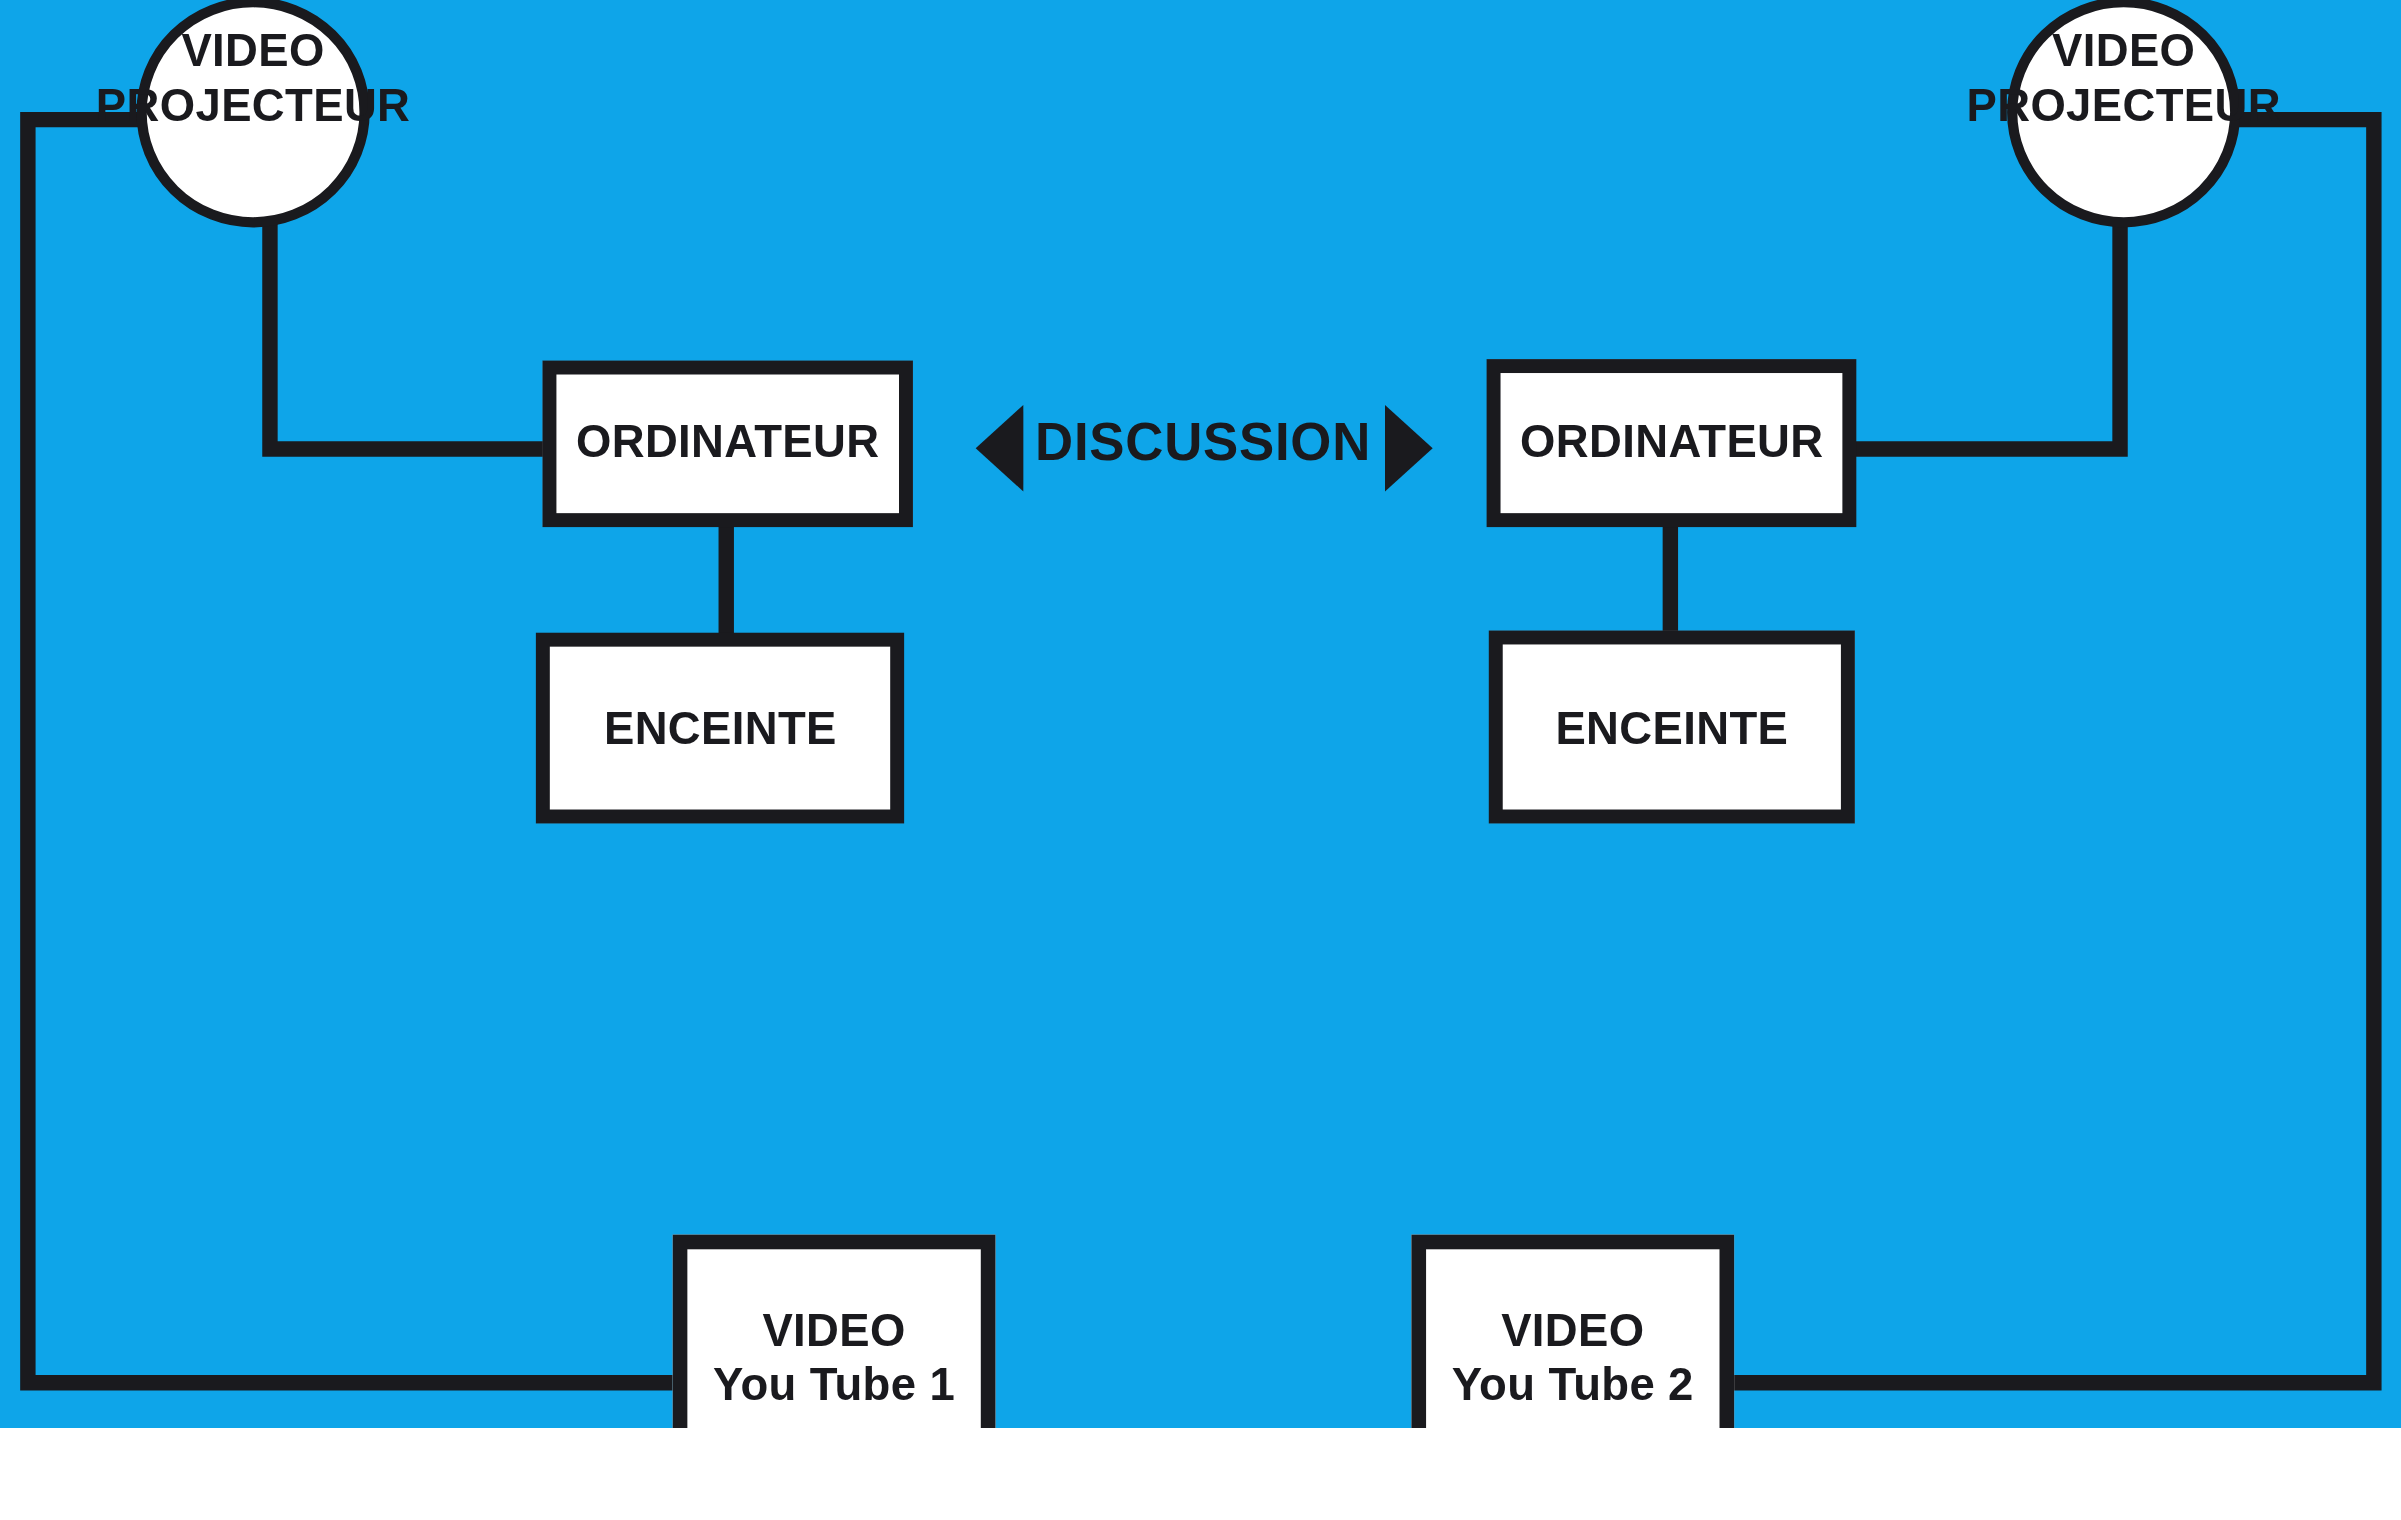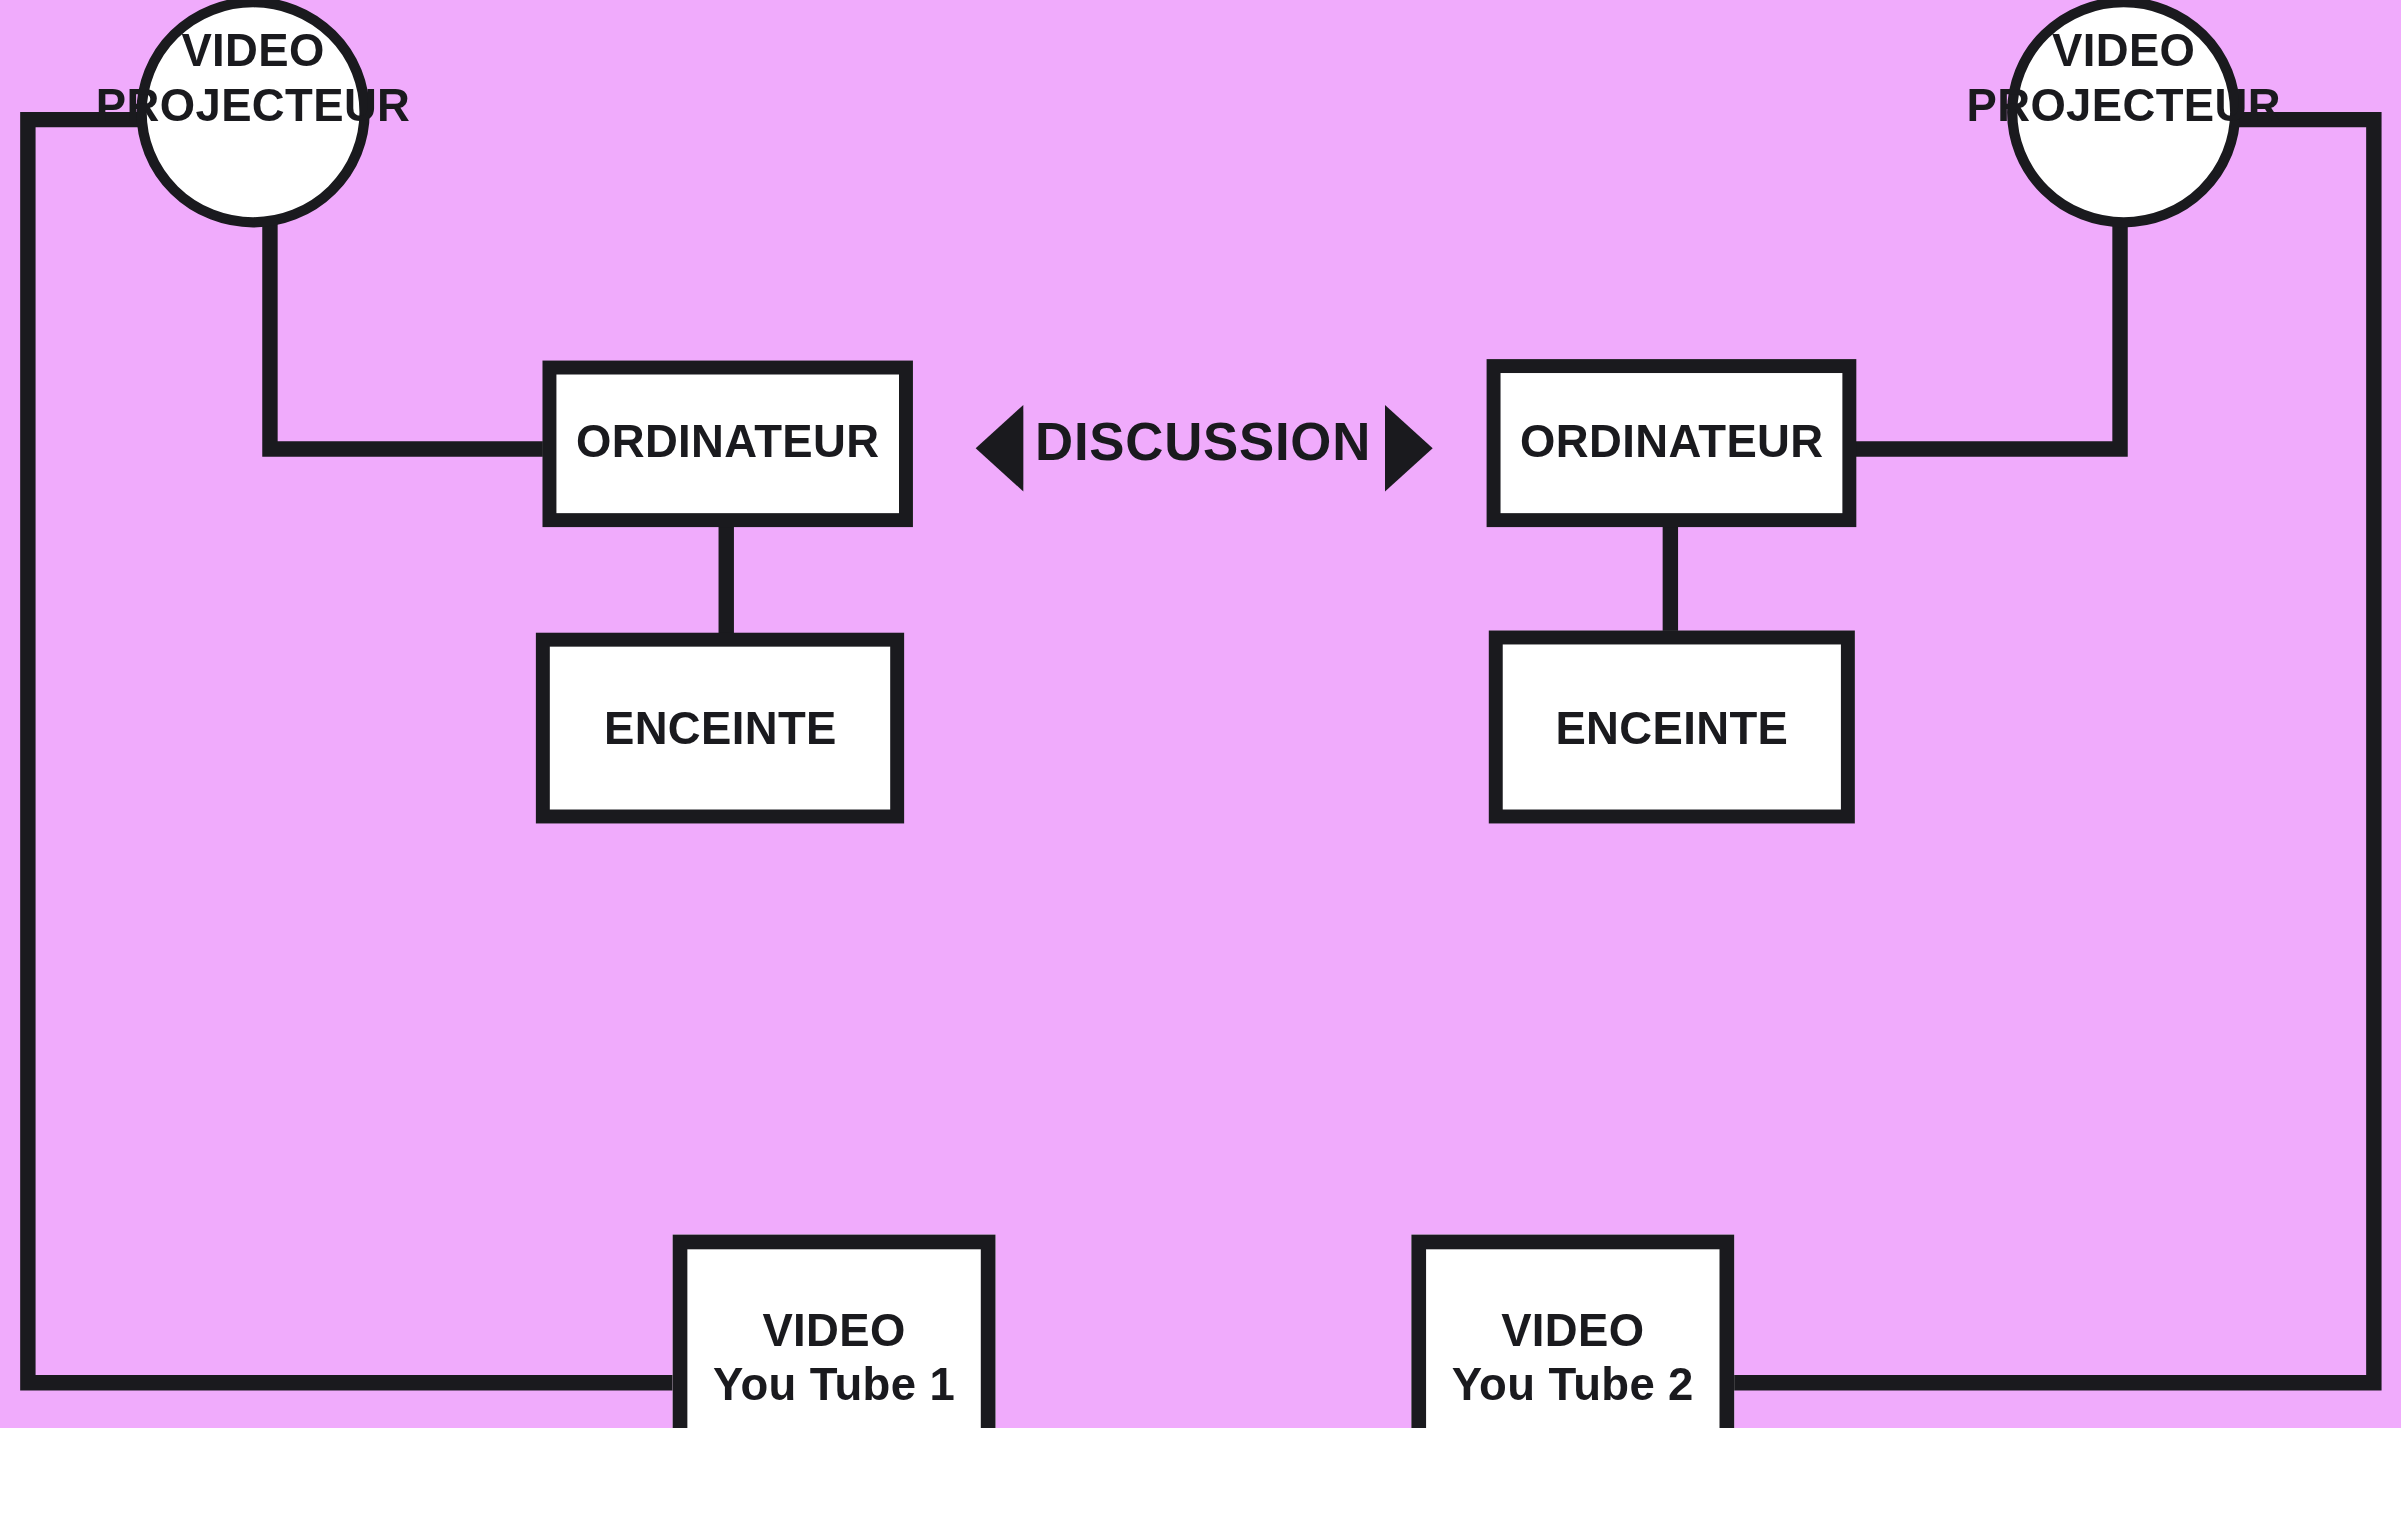--- a/index.html
+++ b/index.html
@@ -7,21 +7,21 @@
     padding: 0;
     background: #ffffff;
   }
   body {
     font-family: "Liberation Sans", sans-serif;
   }
   #stage {
     position: relative;
     width: 2401px;
     height: 1428px;
-    background: #f0abfc;
+    background: #0ea5e9;
     overflow: hidden;
   }
   #diagram-svg {
     position: absolute;
     left: 0;
     top: 0;
     width: 2401px;
     height: 1520px;
   }
   .shape-fill { fill: #ffffff; }

